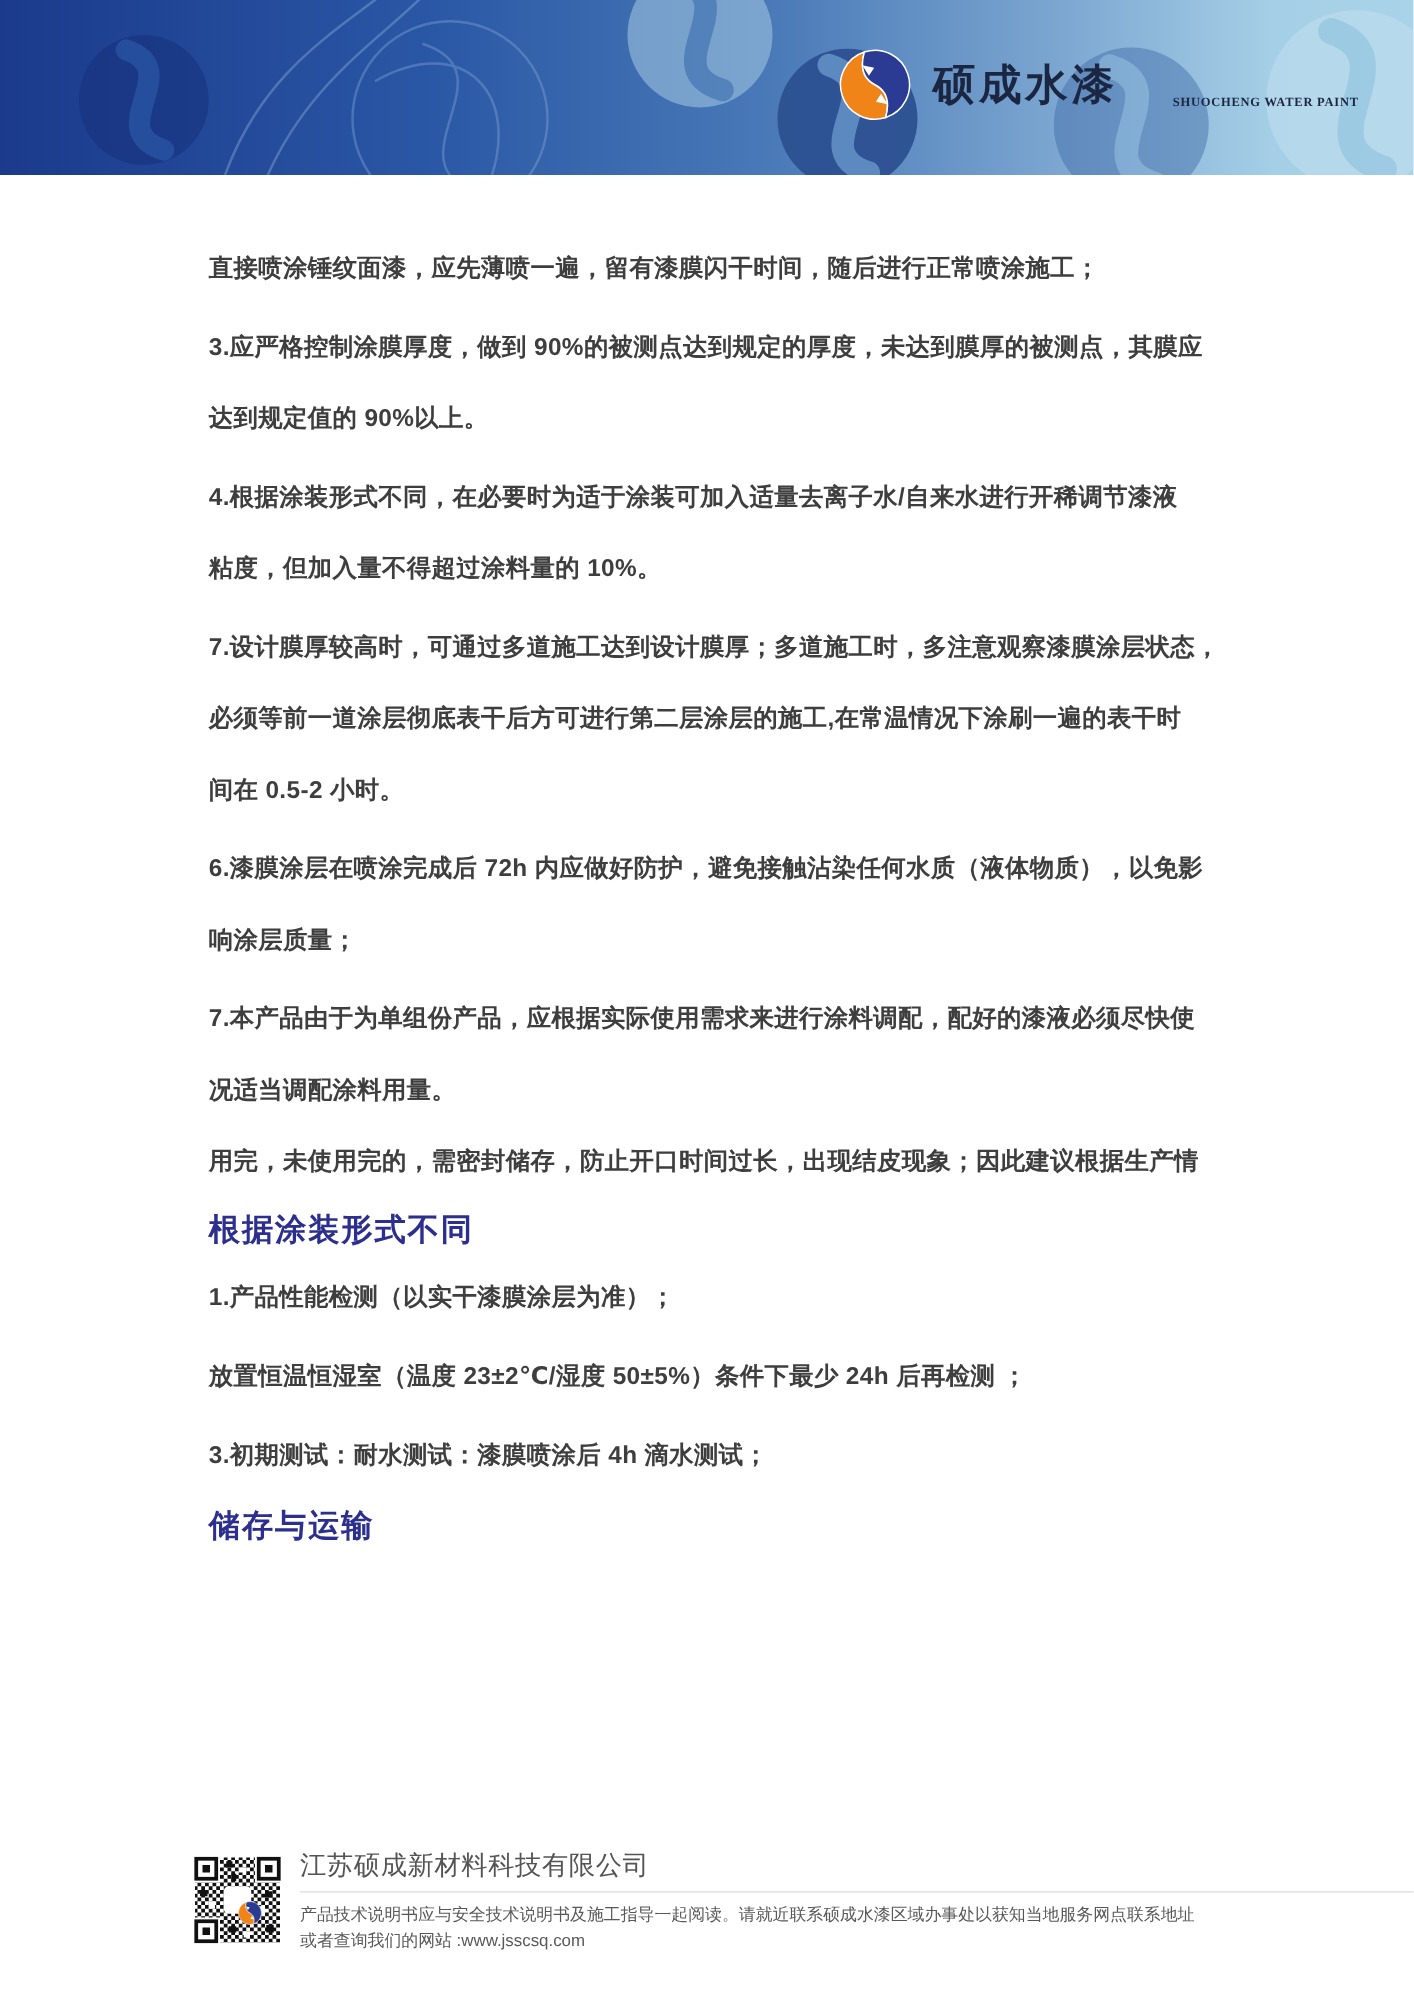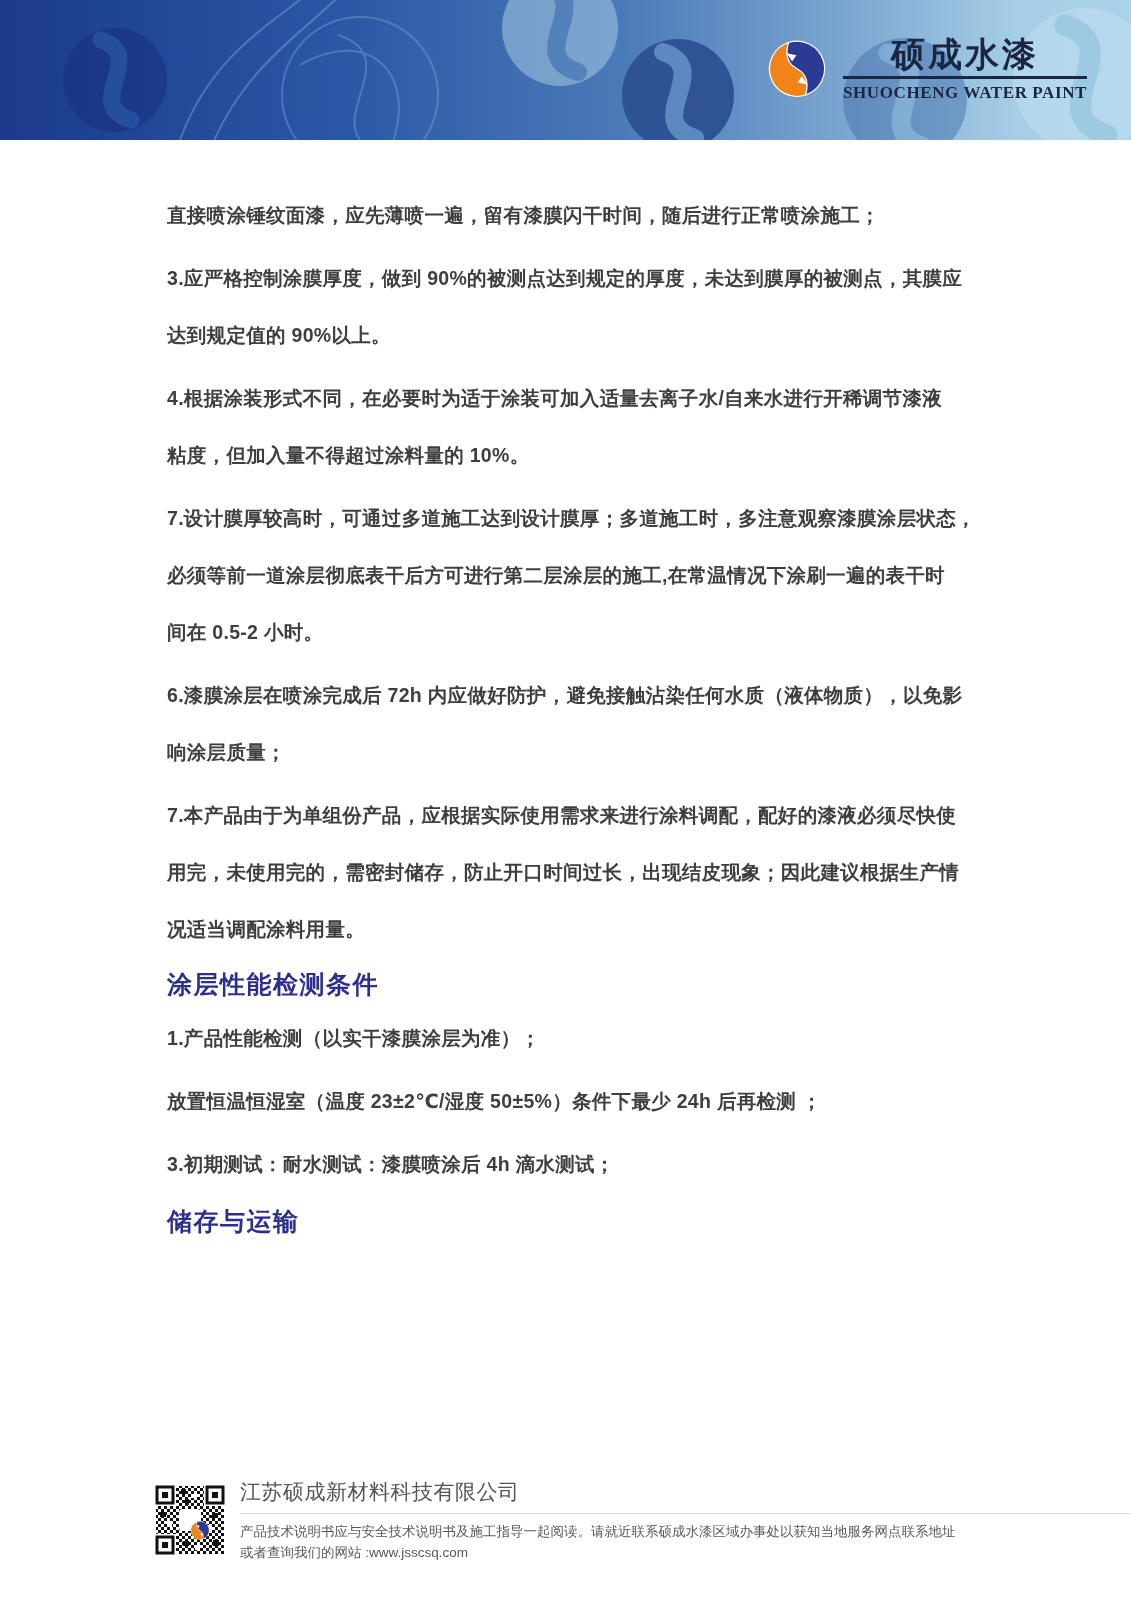--- a/index.html
+++ b/index.html
@@ -22,43 +22,44 @@
   }
   .banner svg.bg { position:absolute; top:0; left:0; display:block; }
   .logo-block {
     position: absolute;
     top: 36px;
     right: 44px;
     display: flex;
     align-items: center;
     gap: 16px;
   }
-  .logo-text { display: flex; flex-direction: column; align-items: center; }
+  .logo-text { display: flex; align-items: flex-end; }
   .brand-cn {
     font-family: "Liberation Serif", "DejaVu Serif", serif;
     font-weight: bold;
     font-size: 34px;
     letter-spacing: 3px;
     color: #1b2742;
     line-height: 1.1;
     white-space: nowrap;
   }
   .brand-rule {
     width: 100%;
     height: 0;
     border-bottom: 3px solid #1b2742;
     margin: 3px 0 4px 0;
   }
   .brand-en {
     font-family: "Liberation Serif", "DejaVu Serif", serif;
     font-weight: bold;
-    font-size: 17px;
+    font-size: 10px;
     letter-spacing: 0.6px;
     color: #1b2742;
     white-space: nowrap;
+    margin-left: 44px;
   }
 
   
   .content {
     position: absolute;
     left: 167px;
     top: 187px;
     width: 805px;
     color: #3e3e3e;
     font-size: 19.5px;
@@ -193,25 +194,25 @@
       <p>7.设计膜厚较高时，可通过多道施工达到设计膜厚；多道施工时，多注意观察漆膜涂层状态，</p>
       <p>必须等前一道涂层彻底表干后方可进行第二层涂层的施工,在常温情况下涂刷一遍的表干时</p>
       <p>间在 0.5-2 小时。</p>
     </div>
     <div class="para">
       <p>6.漆膜涂层在喷涂完成后 72h 内应做好防护，避免接触沾染任何水质（液体物质），以免影</p>
       <p>响涂层质量；</p>
     </div>
     <div class="para">
       <p>7.本产品由于为单组份产品，应根据实际使用需求来进行涂料调配，配好的漆液必须尽快使</p>
+      <p>况适当调配涂料用量。</p>
       <p>用完，未使用完的，需密封储存，防止开口时间过长，出现结皮现象；因此建议根据生产情</p>
-      <p>况适当调配涂料用量。</p>
-    </div>
-
-    <h2 class="sec">涂层性能检测条件</h2>
+    </div>
+
+    <h2 class="sec">根据涂装形式不同</h2>
 
     <div class="para">
       <p>1.产品性能检测（以实干漆膜涂层为准）；</p>
     </div>
     <div class="para">
       <p>放置恒温恒湿室（温度 23±2℃/湿度 50±5%）条件下最少 24h 后再检测 ；</p>
     </div>
     <div class="para">
       <p>3.初期测试：耐水测试：漆膜喷涂后 4h 滴水测试；</p>
     </div>

